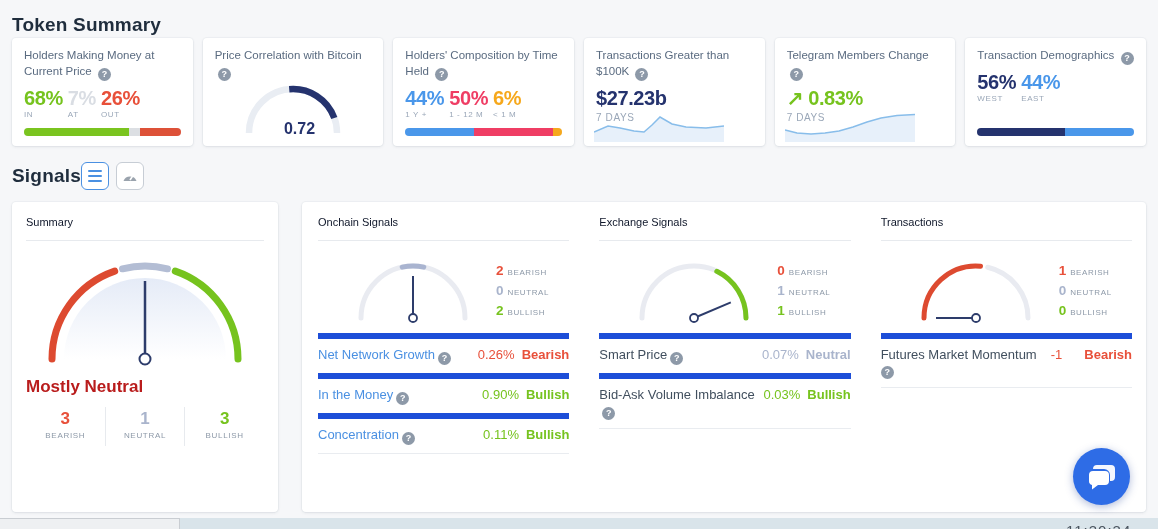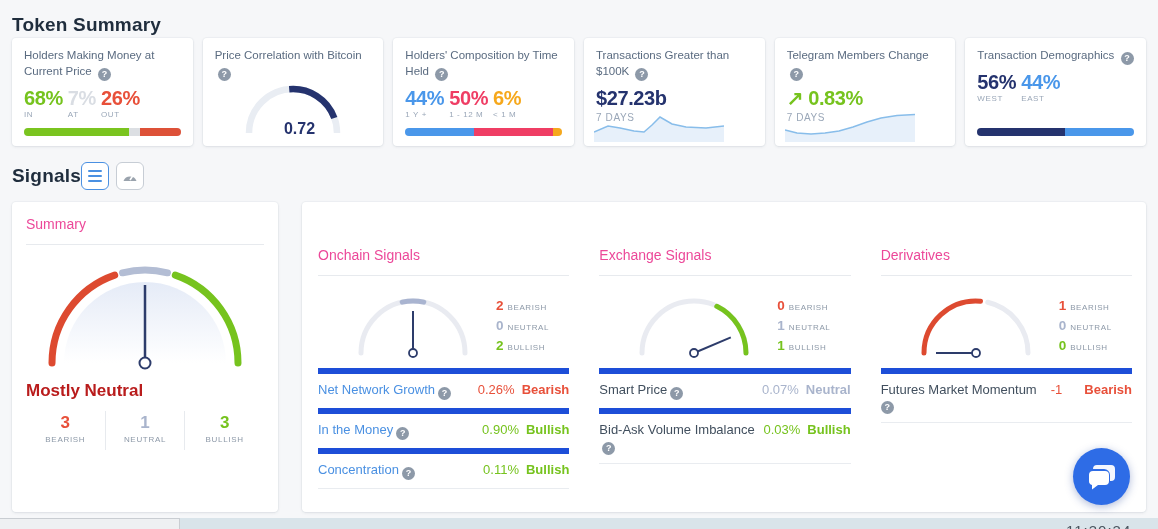--- a/index.html
+++ b/index.html
@@ -59,22 +59,22 @@
   .list-glyph i { display:block; width:14px; height:2.5px; border-radius:2px; background:#4a90e2; }
   
   .panels { display:flex; padding:0 12px; gap:24px; align-items:flex-start; }
   .panel {
     background:#fff; border-radius:4px;
     box-shadow:0 1px 3px rgba(44,56,82,.10), 0 0 0 1px rgba(44,56,82,.03);
     height:310px;
   }
   .panel-summary { width:266px; flex:0 0 auto; padding:14px 14px 0 14px; }
   .panel-wide { flex:1 1 auto; display:flex; padding:14px 0 0 0; }
-  .pcol { flex:1 1 0; padding:0 14px 0 16px;margin-top:31px; }
-  .ptitle { font-size:14px; color:#ec4899; }
+  .pcol { flex:1 1 0; padding:0 14px 0 16px; }
+  .ptitle { font-size:11px; color:#0f172a; }
   .pdivider { height:1px; background:#e7eaee; margin-top:12px; }
   .gauge-row { display:flex; align-items:center; margin-top:14px; }
   .gauge-row svg { flex:0 0 auto; margin-left:30px; }
   .gstats { margin-left:18px; }
   .gstat { font-size:8px; color:#8d99a8; letter-spacing:.6px; margin:5px 0; white-space:nowrap; }
   .gstat b { font-size:13.5px; letter-spacing:0; margin-right:4px; }
   .bearish  { color:#e8503a; }
   .bullish  { color:#76c31e; }
   .neutral  { color:#a9b4cc; }
   .sig-rows { margin-top:8px; }
@@ -373,21 +373,21 @@
         <div class="sig-row">
           <span class="sig-label">
             <span>Bid-Ask Volume Imbalance</span><span class="qicon"></span></span>
           <span class="sig-right bullish">
             <span class="val">0.03%</span><span class="status">Bullish</span></span>
         </div>
       </div>
     </div>
 
     <div class="pcol">
-      <div class="ptitle">Derivatives</div>
+      <div class="ptitle">Transactions</div>
       <div class="pdivider"></div>
       <div class="gauge-row">
         <svg width="130" height="70" viewBox="0 0 130 70">
           <path d="M76.7,12.3 A52,52 0 0 1 117,63" fill="none" stroke="#e9ebf1" stroke-width="5" stroke-linecap="round"></path>
           <path d="M13,63 A52,52 0 0 1 69.5,11.2" fill="none" stroke="#dd4a30" stroke-width="5" stroke-linecap="round"></path>
           <line x1="65" y1="63" x2="25" y2="63" stroke="#2d3c6b" stroke-width="2"></line>
           <circle cx="65" cy="63" r="4" fill="#fff" stroke="#2d3c6b" stroke-width="1.8"></circle>
         </svg>
         <div class="gstats">
           <div class="gstat">

